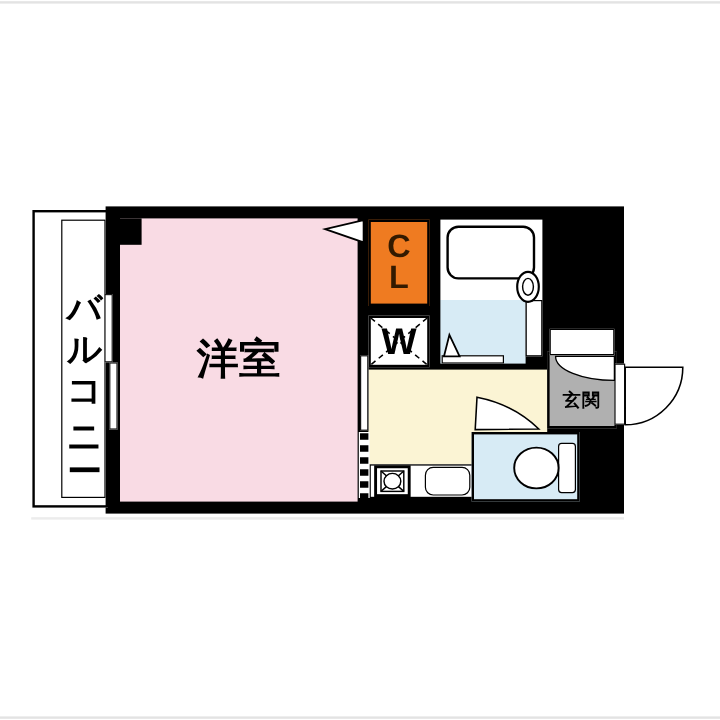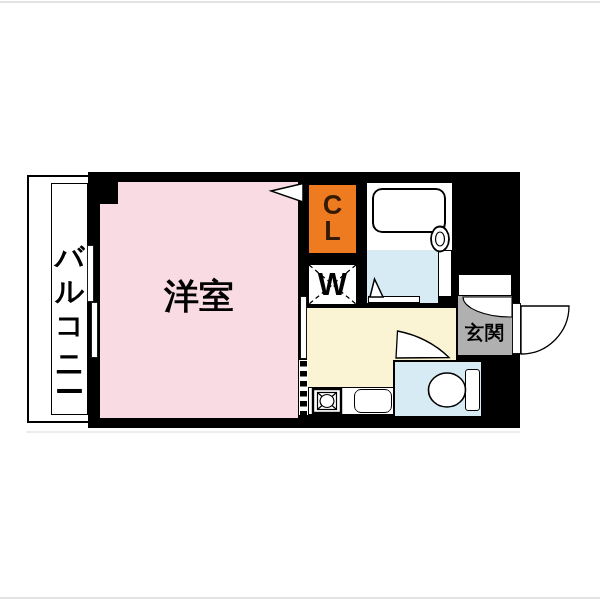--- a/index.html
+++ b/index.html
@@ -12,21 +12,21 @@
 
   .balcony-outer{left:27px;top:175px;width:63px;height:248px;background:#ffffff;border:2px solid #000;}
   .balcony-inner{left:51px;top:183px;width:37px;height:232px;background:#ffffff;border:1.5px solid #000;}
   .balcony-label{left:53px;top:192px;width:34px;height:220px;display:flex;justify-content:center;
       writing-mode:vertical-rl;text-orientation:mixed;font-size:29px;font-weight:bold;color:#000;
       letter-spacing:5px;line-height:34px;}
 
   .room{left:100px;top:182px;width:198px;height:236px;background:#f9dbe4;}
   .room-corner{left:100px;top:182px;width:18px;height:22px;background:#000;}
   .room-label{left:104px;top:252px;width:190px;height:96px;display:flex;
-      align-items:center;justify-content:center;font-size:35px;font-weight:bold;color:#000;line-height:1.08;font-family:Liberation Mono, monospace;}
+      align-items:center;justify-content:center;font-size:35px;font-weight:bold;color:#000;line-height:1.08;}
 
   .pane{background:#ffffff;border:1px solid #1a1a1a;}
   .pane1{left:87px;top:245px;width:7px;height:57px;}
   .pane2{left:91px;top:302px;width:7px;height:56px;}
 
   .closet{left:307px;top:183px;width:51px;height:72px;background:#ef7b21;border:2px solid #000;
       display:flex;flex-direction:column;align-items:center;justify-content:center;
       font-size:27px;font-weight:bold;color:#331a00;line-height:0.95;}
   .washer{left:307px;top:263px;width:51px;height:43px;background:#ffffff;border:2px solid #000;}
   .washer-label{left:307px;top:263px;width:51px;height:43px;display:flex;align-items:center;justify-content:center;
@@ -43,21 +43,21 @@
   .kitchen-counter{left:308px;top:387px;width:87px;height:28px;background:#ffffff;border:1.5px solid #000;}
   .sink{left:354px;top:389px;width:38px;height:24px;background:#ffffff;border:1.5px solid #000;border-radius:7px;}
   .doorway{left:300px;top:296px;width:7px;height:63px;background:#ffffff;border:1px solid #111;}
   .dash-back{left:299px;top:360px;width:9px;height:55px;background:#ffffff;}
 
   .toilet-room{left:393px;top:360px;width:90px;height:58px;background:#d7ebf5;border:2.5px solid #000;}
   .toilet-tank{left:465px;top:369px;width:15px;height:42px;background:#ffffff;border:1.5px solid #000;border-radius:3px;}
 
   .genkan{left:456px;top:293px;width:58px;height:64px;background:#b0b0b0;border:2px solid #000;}
   .genkan-label{left:456px;top:316px;width:58px;height:34px;display:flex;align-items:center;justify-content:center;
-      font-size:19px;font-weight:bold;color:#000;letter-spacing:1px;z-index:6;}
+      font-size:15px;font-weight:bold;color:#000;letter-spacing:1px;z-index:6;}
   .shoe-cab{left:458px;top:274px;width:54px;height:22px;background:#ffffff;border:1.5px solid #000;}
   .entry-threshold{left:512px;top:303px;width:9px;height:51px;background:#ffffff;border:1px solid #111;}
 
   svg.overlay{position:absolute;left:0;top:0;width:600px;height:600px;z-index:5;pointer-events:none;}
   .z3{z-index:3;} .z6{z-index:6;}
 </style>
 </head>
 <body>
 
 <div class="stage">

